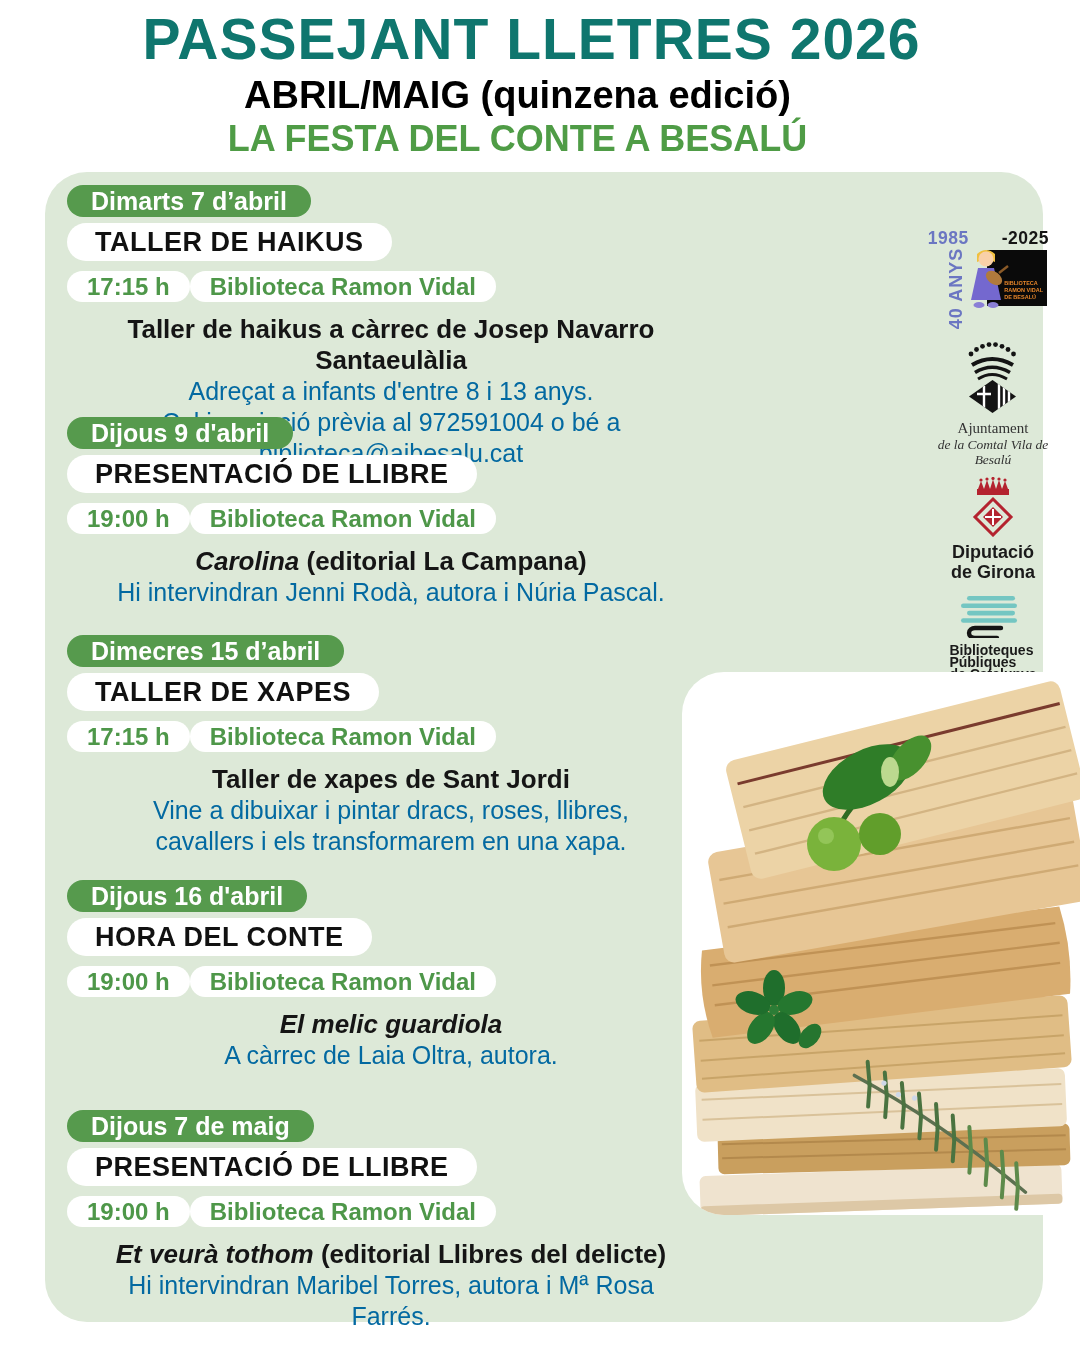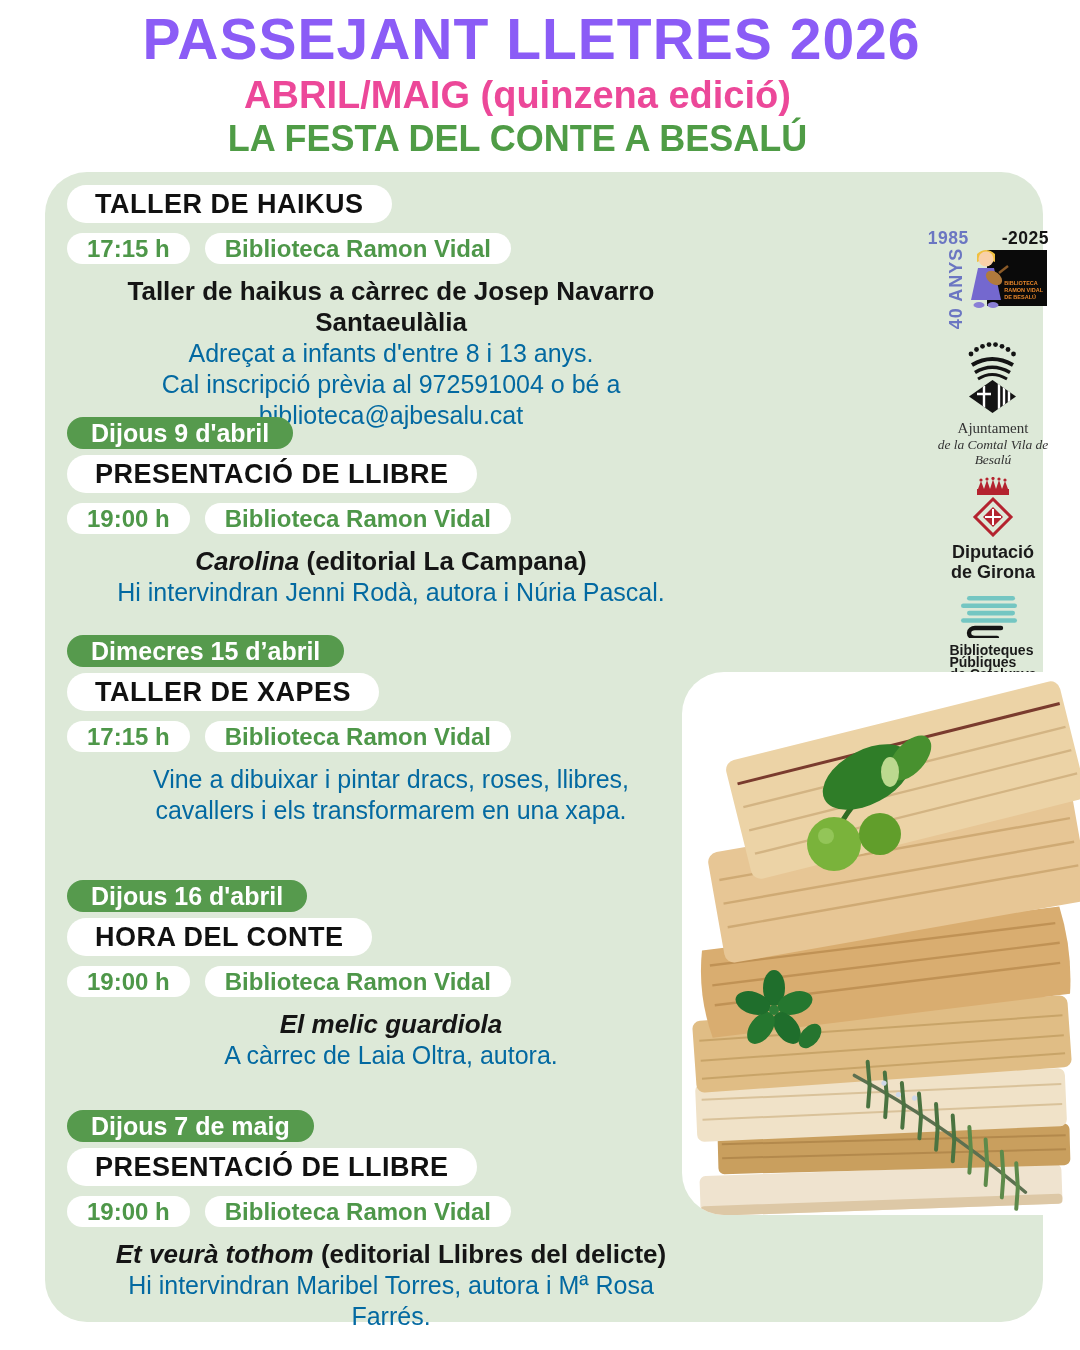--- a/index.html
+++ b/index.html
@@ -1,38 +1,38 @@
 <!DOCTYPE html>
 <html><head>
 <meta charset="utf-8">
 <style>
   html,body{margin:0;padding:0;background:#ffffff;}
   .page{position:relative;width:1080px;height:1350px;background:#ffffff;overflow:hidden;
         font-family:"Liberation Sans",sans-serif;}
 
   
   .header{position:absolute;top:8px;left:0;width:1035px;text-align:center;}
-  .title{margin:0;font-size:57px;font-weight:bold;color:#8b5cf6;letter-spacing:1px;line-height:62px;padding-left:28px;}
-  .subtitle{margin:4px 0 0;font-size:38px;font-weight:bold;color:#ec4899;line-height:42px;}
+  .title{margin:0;font-size:57px;font-weight:bold;color:#0f766e;letter-spacing:1px;line-height:62px;padding-left:28px;}
+  .subtitle{margin:4px 0 0;font-size:38px;font-weight:bold;color:#000000;line-height:42px;}
   .tagline{margin:3px 0 0;font-size:36px;font-weight:bold;color:#4f9c46;line-height:40px;}
 
   
   .panel{position:absolute;left:45px;top:172px;width:998px;height:1150px;
          background:#dde9d8;border-radius:42px;}
 
   
   .event{position:absolute;left:22px;width:620px;}
   .ev-1{top:13px;} .ev-2{top:245px;} .ev-3{top:463px;} .ev-4{top:708px;} .ev-5{top:938px;}
   .pill{display:inline-flex;align-items:center;border-radius:22px;white-space:nowrap;}
   .date-wrap{height:31px;margin-bottom:7px;}
   .date-pill{background:#569a4d;color:#ffffff;font-weight:bold;font-size:25px;height:32px;padding:0 24px;}
   .title-wrap{height:38px;margin-bottom:10px;}
   .title-pill{background:#ffffff;color:#111111;font-weight:bold;font-size:27px;height:38px;
               padding:0 28px;letter-spacing:.5px;}
-  .time-row{display:flex;gap:15px;height:31px;margin-bottom:12px;}
+  .time-row{display:flex;height:31px;margin-bottom:12px;}
   .time-pill,.venue-pill{background:#ffffff;color:#4e9749;font-weight:bold;font-size:24px;
               height:31px;padding:0 20px;}
   .bullet{position:relative;padding-left:28px;text-align:center;}
   .lead{margin:0;font-size:26px;font-weight:bold;color:#151515;line-height:31px;}
   .lead em{font-style:italic;}
   .cont{margin:0;font-size:25px;color:#0369a1;line-height:31px;}
   p:empty, span:empty{display:none;}
 
   
   .logos{position:absolute;left:885px;top:56px;width:126px;display:flex;flex-direction:column;align-items:center;}
@@ -65,20 +65,21 @@
 
   <div class="header">
     <h1 class="title">PASSEJANT LLETRES 2026</h1>
     <h2 class="subtitle">ABRIL/MAIG (quinzena edició)</h2>
     <h3 class="tagline">LA FESTA DEL CONTE A BESALÚ</h3>
   </div>
 
   <div class="panel">
 
     <section class="event ev-1">
+      <div class="date-wrap"><span class="pill date-pill">Dimarts 7 d’abril</span></div>
       <div class="title-wrap"><span class="pill title-pill">TALLER DE HAIKUS</span></div>
       <div class="time-row">
         <span class="pill time-pill">17:15 h</span>
         <span class="pill venue-pill">Biblioteca Ramon Vidal</span>
       </div>
       <div class="bullet">
 
         <p class="lead"><em></em><span>Taller de haikus a càrrec de Josep Navarro Santaeulàlia</span></p>
         <p class="cont">Adreçat a infants d'entre 8 i 13 anys.</p>
         <p class="cont">Cal inscripció prèvia al 972591004 o bé a biblioteca@ajbesalu.cat</p>
@@ -102,20 +103,21 @@
 
     <section class="event ev-3">
       <div class="date-wrap"><span class="pill date-pill">Dimecres 15 d’abril</span></div>
       <div class="title-wrap"><span class="pill title-pill">TALLER DE XAPES</span></div>
       <div class="time-row">
         <span class="pill time-pill">17:15 h</span>
         <span class="pill venue-pill">Biblioteca Ramon Vidal</span>
       </div>
       <div class="bullet">
 
+        <p class="lead"><em></em><span>Taller de xapes de Sant Jordi</span></p>
         <p class="cont">Vine a dibuixar i pintar dracs, roses, llibres,</p>
         <p class="cont">cavallers i els transformarem en una xapa.</p>
       </div>
     </section>
 
     <section class="event ev-4">
       <div class="date-wrap"><span class="pill date-pill">Dijous 16 d'abril</span></div>
       <div class="title-wrap"><span class="pill title-pill">HORA DEL CONTE</span></div>
       <div class="time-row">
         <span class="pill time-pill">19:00 h</span>

